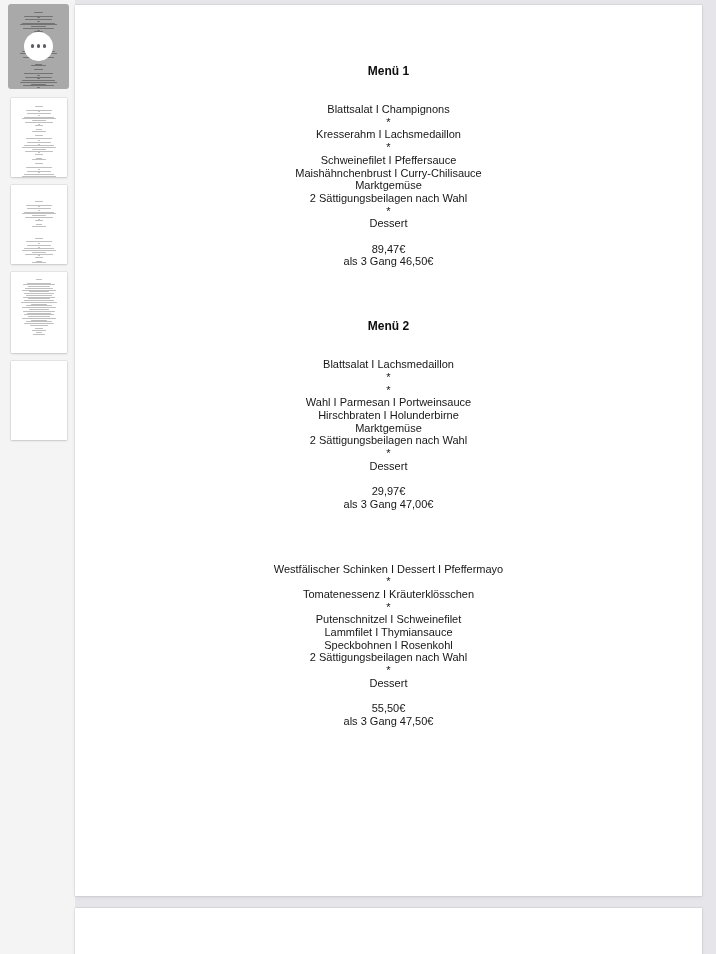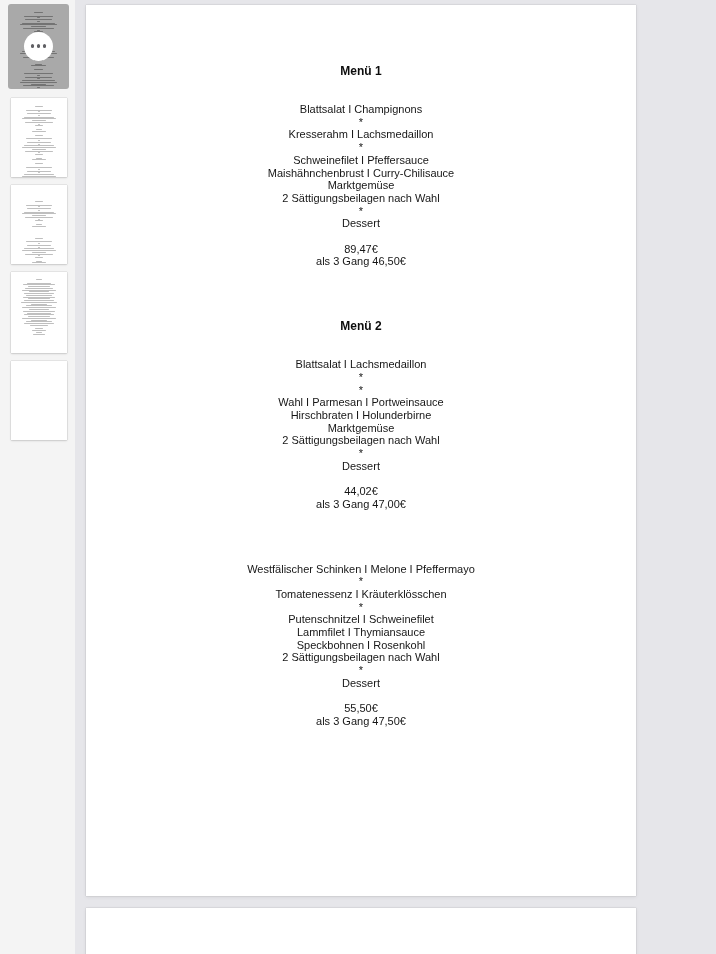--- a/index.html
+++ b/index.html
@@ -43,21 +43,21 @@
   .spinner-circle .dot {
     width:3.6px; height:3.6px; border-radius:50%; background:#606064;
   }
 
   
   .viewer {
     position:absolute; left:75px; top:0; width:641px; height:954px;
     background:#e6e6ea;
   }
   .page {
-    position:absolute; left:11px; width:550px; background:#fff;
+    position:absolute; left:0; width:627px; background:#fff;
     box-shadow:0 0 1px rgba(0,0,0,0.28), 0 1px 4px rgba(0,0,0,0.08);
   }
   .page-1 { top:5px; height:891px; }
   .page-2 { top:908px; height:300px; }
 
   .doc-content {
     padding-top:60px;
     text-align:center;
     color:#161616;
     font-size:11px;
@@ -287,26 +287,26 @@
           <div class="menu-line">Blattsalat I Lachsmedaillon</div>
           <div class="menu-line star">*</div>
           <div class="menu-line star">*</div>
           <div class="menu-line">Wahl I Parmesan I Portweinsauce</div>
           <div class="menu-line">Hirschbraten I Holunderbirne</div>
           <div class="menu-line">Marktgemüse</div>
           <div class="menu-line">2 Sättigungsbeilagen nach Wahl</div>
           <div class="menu-line star">*</div>
           <div class="menu-line">Dessert</div>
           <div class="price-block">
-            <div>44,02€</div>
+            <div>29,97€</div>
             <div>als 3 Gang 47,00€</div>
           </div>
         </section>
         <section class="menu-section">
-          <div class="menu-line">Westfälischer Schinken I Melone I Pfeffermayo</div>
+          <div class="menu-line">Westfälischer Schinken I Dessert I Pfeffermayo</div>
           <div class="menu-line star">*</div>
           <div class="menu-line">Tomatenessenz I Kräuterklösschen</div>
           <div class="menu-line star">*</div>
           <div class="menu-line">Putenschnitzel I Schweinefilet</div>
           <div class="menu-line">Lammfilet I Thymiansauce</div>
           <div class="menu-line">Speckbohnen I Rosenkohl</div>
           <div class="menu-line">2 Sättigungsbeilagen nach Wahl</div>
           <div class="menu-line star">*</div>
           <div class="menu-line">Dessert</div>
           <div class="price-block">

